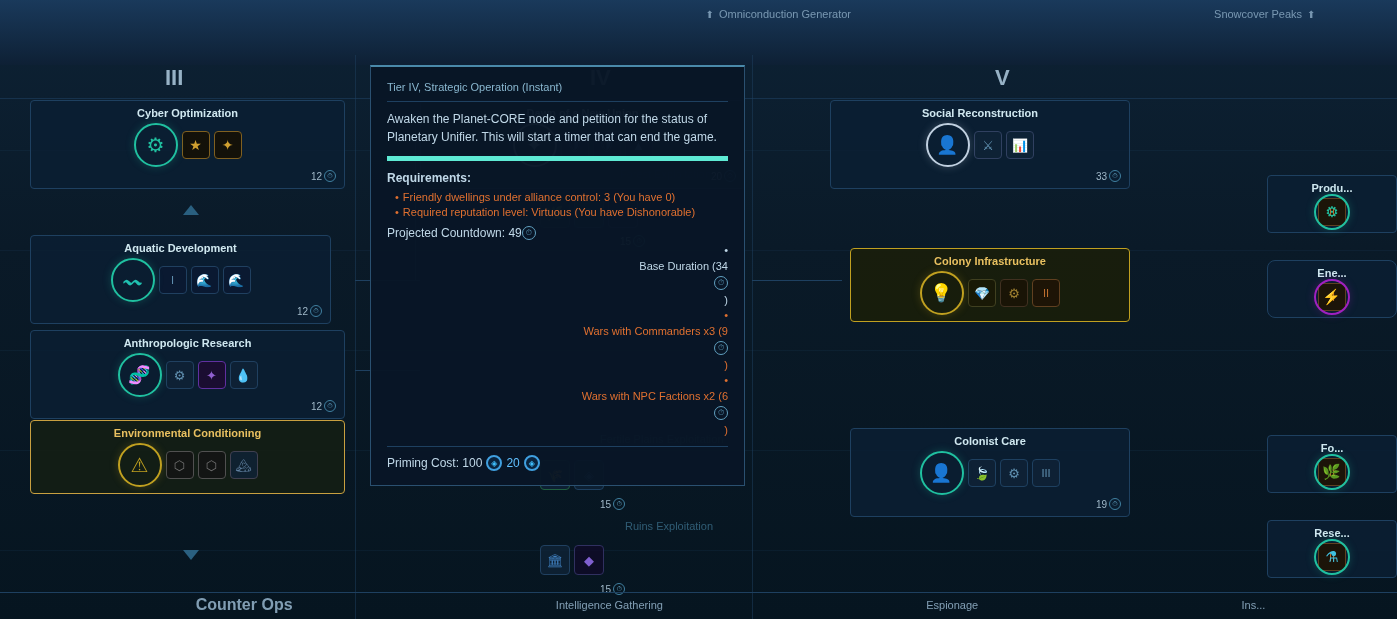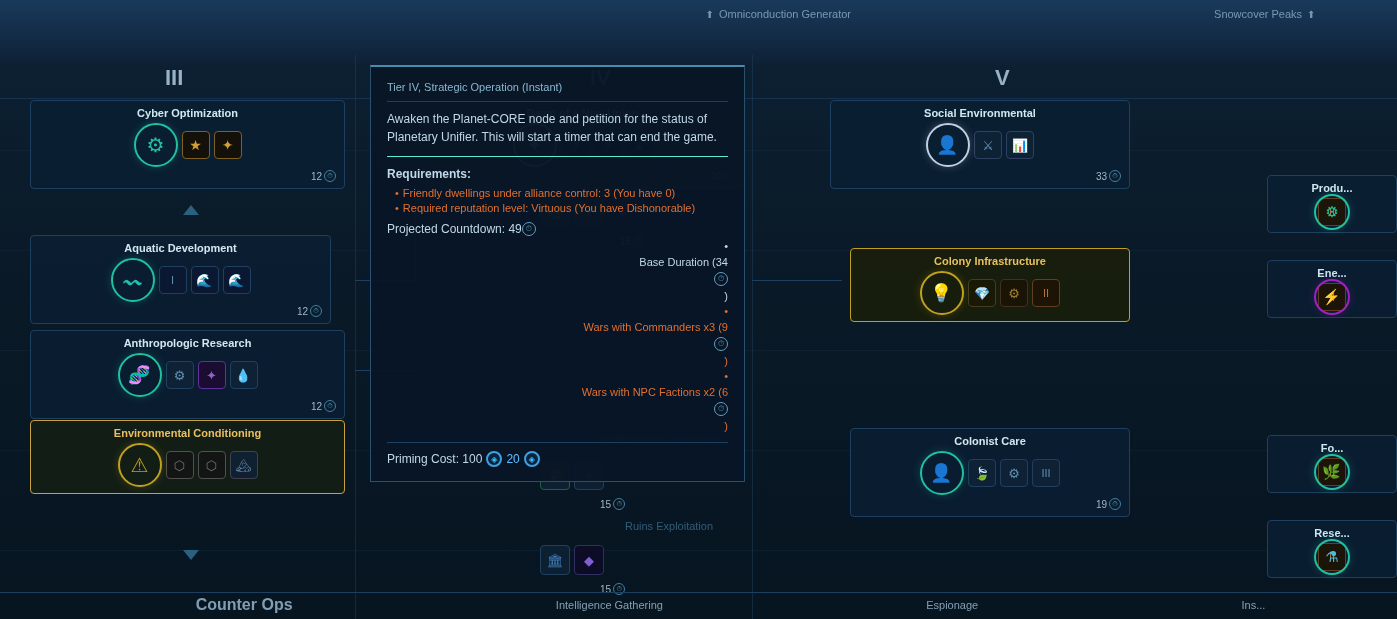--- a/index.html
+++ b/index.html
@@ -118,21 +118,21 @@
       margin-bottom: 8px;
       padding-bottom: 8px;
       border-bottom: 1px solid #1e4060;
     }
     .tooltip-desc {
       color: #c0d8e8;
       font-size: 12px;
       line-height: 1.5;
       margin-bottom: 10px;
       padding-bottom: 10px;
-      border-bottom: 1px solid #5eead4;
+      border-bottom: 5px solid #5eead4;
     }
     .tooltip-reqs-title {
       color: #c0d8e8;
       font-size: 12px;
       font-weight: bold;
       margin-bottom: 6px;
     }
     .tooltip-req {
       color: #e07030;
       font-size: 11px;
@@ -463,21 +463,21 @@
   <div class="tech-sub-icon" style="width:30px;height:30px;border-color:#303060;background:rgba(15,10,40,0.8);">
     <span style="font-size:13px;color:#8060d0;">◆</span>
   </div>
 </div>
 <div class="tech-cost" style="position:absolute;left:600px;top:580px;">
   <span>15</span>
   <span class="cost-icon">⏱</span>
 </div>
 
 <div class="tech-card" style="left:830px;top:100px;width:300px;">
-  <div class="tech-card-title">Social Environmental</div>
+  <div class="tech-card-title">Social Reconstruction</div>
   <div class="tech-icons-row">
     <div class="node-circle white" style="width:44px;height:44px;position:relative;flex-shrink:0;">
       <span style="font-size:18px;color:#b0c8e0;">👤</span>
     </div>
     <div class="tech-sub-icon" style="border-color:#304060;">
       <span style="font-size:13px;color:#6090b0;">⚔</span>
     </div>
     <div class="tech-sub-icon" style="border-color:#304060;">
       <span style="font-size:13px;color:#6090b0;">📊</span>
     </div>
@@ -531,21 +531,21 @@
 <div class="tech-card" style="right:0;top:175px;width:130px;">
   <div class="tech-card-title">Produ...</div>
   <div class="tech-icons-row">
     <div class="node-circle teal" style="width:36px;height:36px;flex-shrink:0;">
       <span style="font-size:15px;color:#20c0a0;">⚙</span>
     </div>
     <div class="tech-sub-icon" style="border-color:#604020;background:rgba(30,20,5,0.9);font-size:11px;color:#c07030;">II</div>
   </div>
 </div>
 
-<div class="tech-card" style="right:0;top:260px;width:130px;">
+<div class="tech-card" style="right:0;top:260px;width:130px;border-radius:8px;">
   <div class="tech-card-title">Ene...</div>
   <div class="tech-icons-row">
     <div class="node-circle purple" style="width:36px;height:36px;flex-shrink:0;">
       <span style="font-size:15px;color:#c020e0;">⚡</span>
     </div>
     <div class="tech-sub-icon" style="border-color:#604020;background:rgba(30,20,5,0.9);font-size:11px;color:#c07030;">II</div>
   </div>
 </div>
 
 <div class="tech-card" style="right:0;top:435px;width:130px;">

